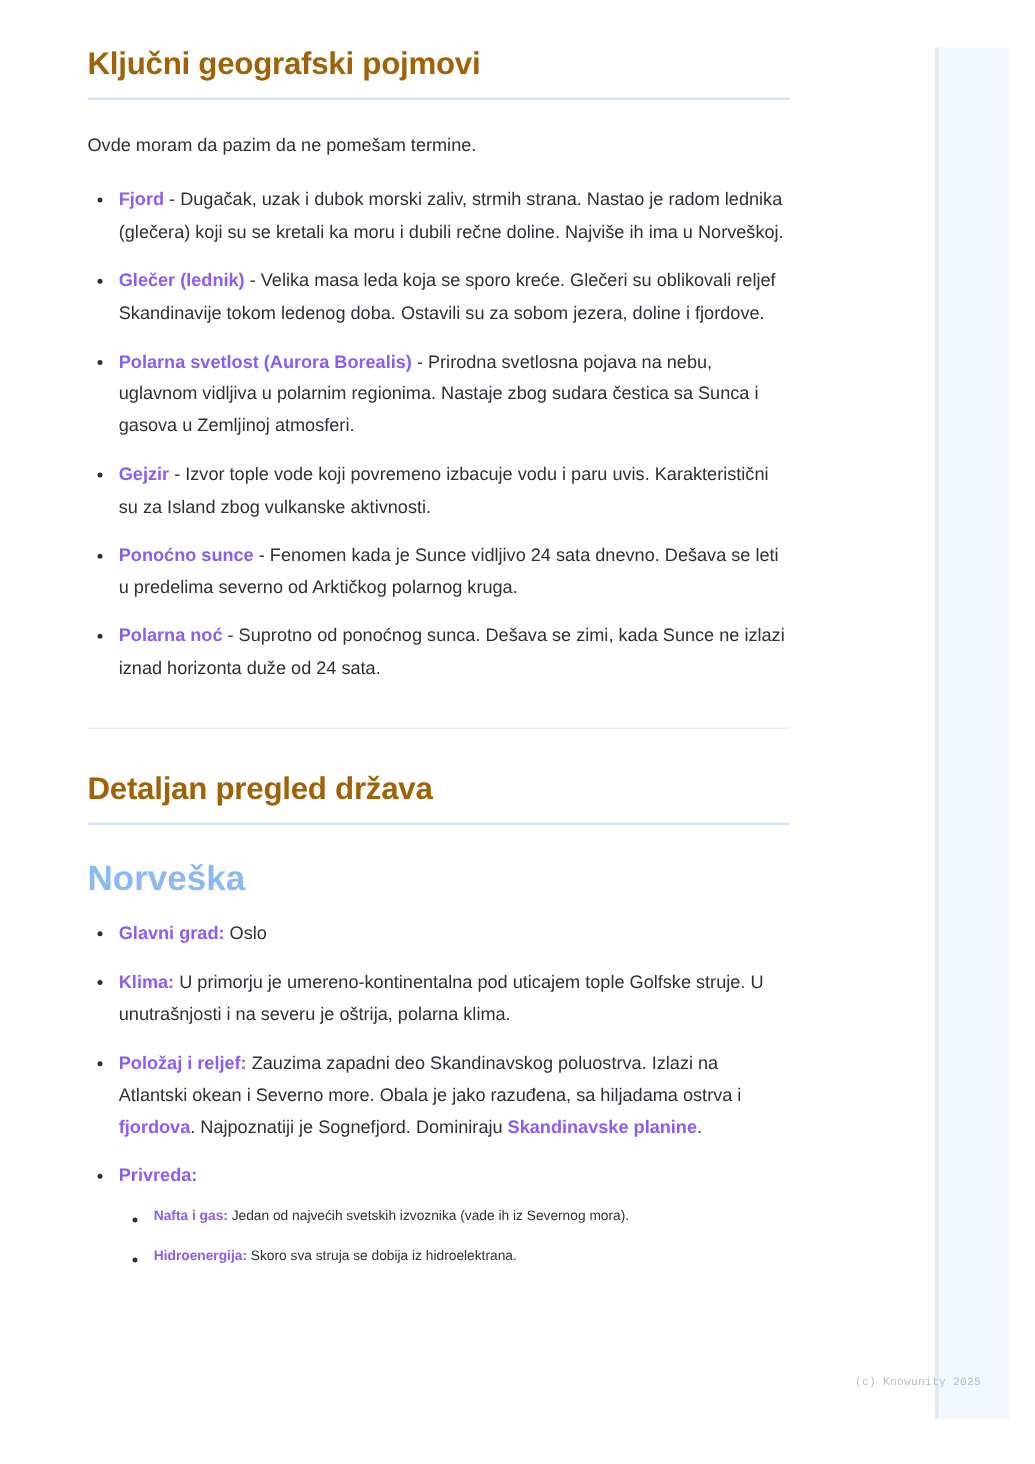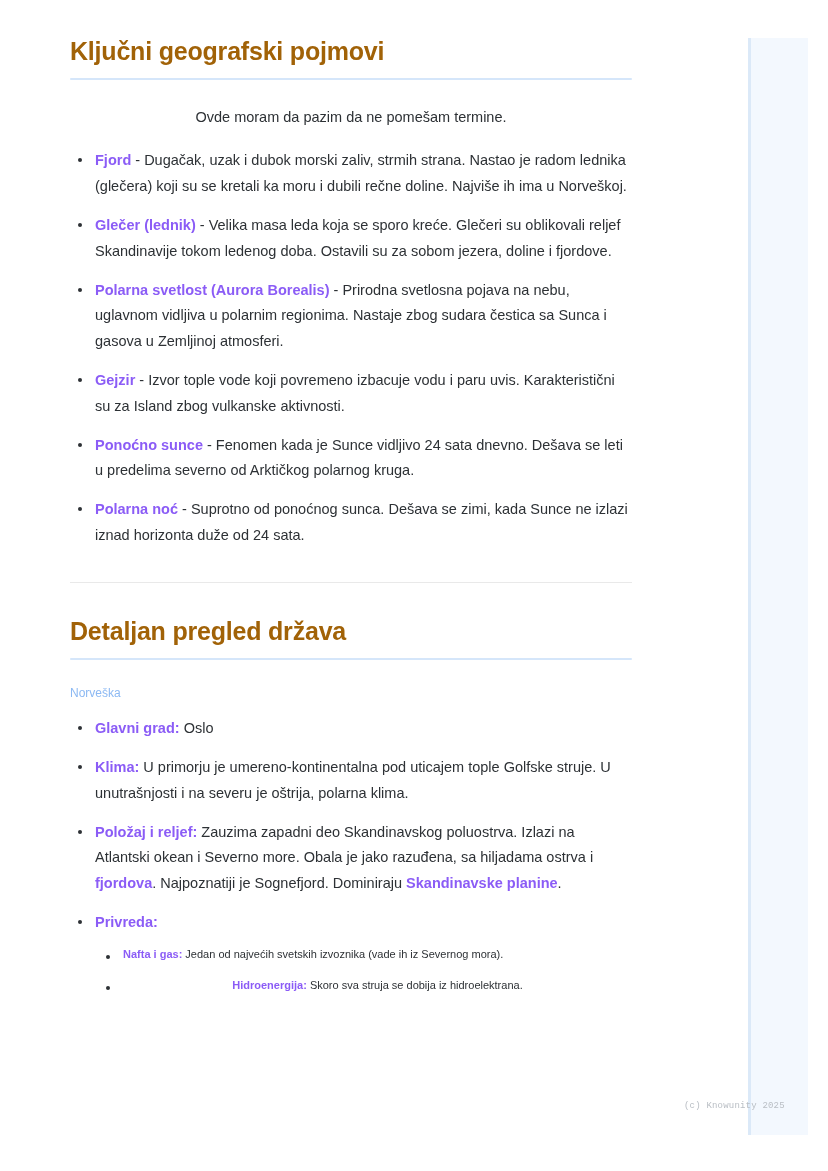--- a/index.html
+++ b/index.html
@@ -48,33 +48,32 @@
   }
   .title-rule {
     height: 2px;
     background: #d5e6fa;
     border-radius: 1px;
     margin: 0 0 26px 0;
     width: 562px;
   }
 
   h3.country-title {
-    font-size: 12px;
+    font-size: 28px;
     line-height: 1.2;
-    font-weight: normal;
+    font-weight: bold;
     color: #8cb9f3;
     margin: 0 0 16px 0;
   }
 
   p.intro {
     font-size: 14.5px;
     line-height: 1.55;
     color: #2d3135;
     margin: 0 0 20px 0;
-    text-align: center;
   }
 
   ul.bullets {
     list-style: none;
     margin: 0;
     padding: 0;
   }
   ul.bullets > li {
     position: relative;
     padding-left: 25px;
@@ -111,21 +110,21 @@
   ul.sub-bullets > li::before {
     content: "";
     position: absolute;
     left: 11px;
     top: 10px;
     width: 4px;
     height: 4px;
     border-radius: 50%;
     background: #2d3135;
   }
-  ul.sub-bullets > li:last-child { margin-bottom: 0; text-align: center; }
+  ul.sub-bullets > li:last-child { margin-bottom: 0; }
 
   b, strong { font-weight: bold; color: #8b5cf6; }
 
   hr.section-divider {
     border: none;
     height: 1px;
     background: #e9e9e9;
     margin: 33px 0 33px 0;
     width: 562px;
   }

